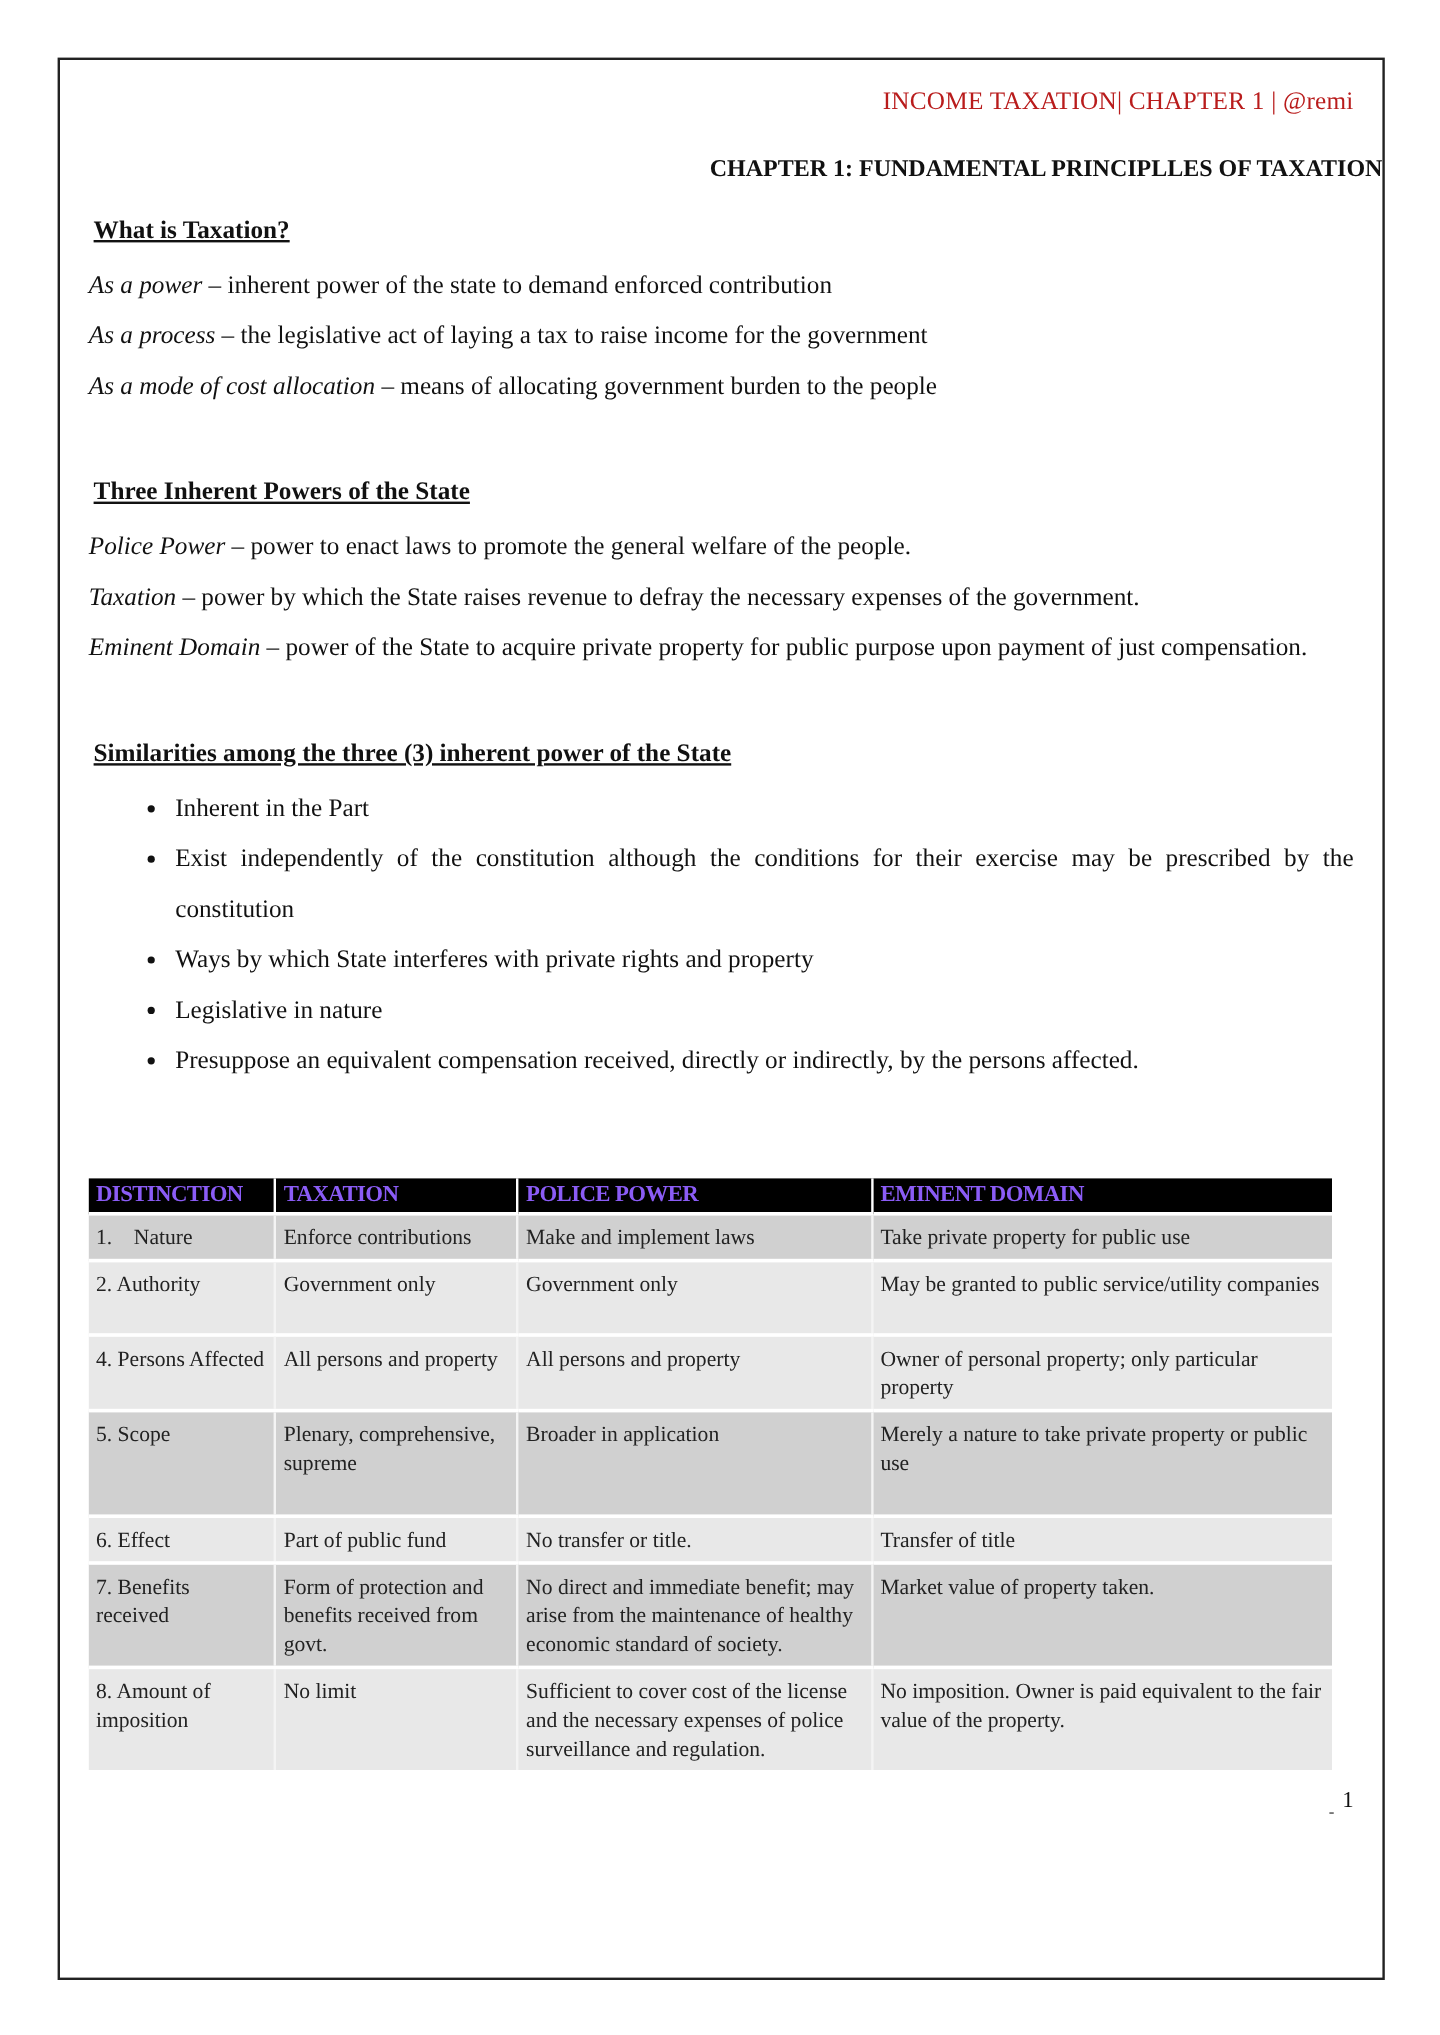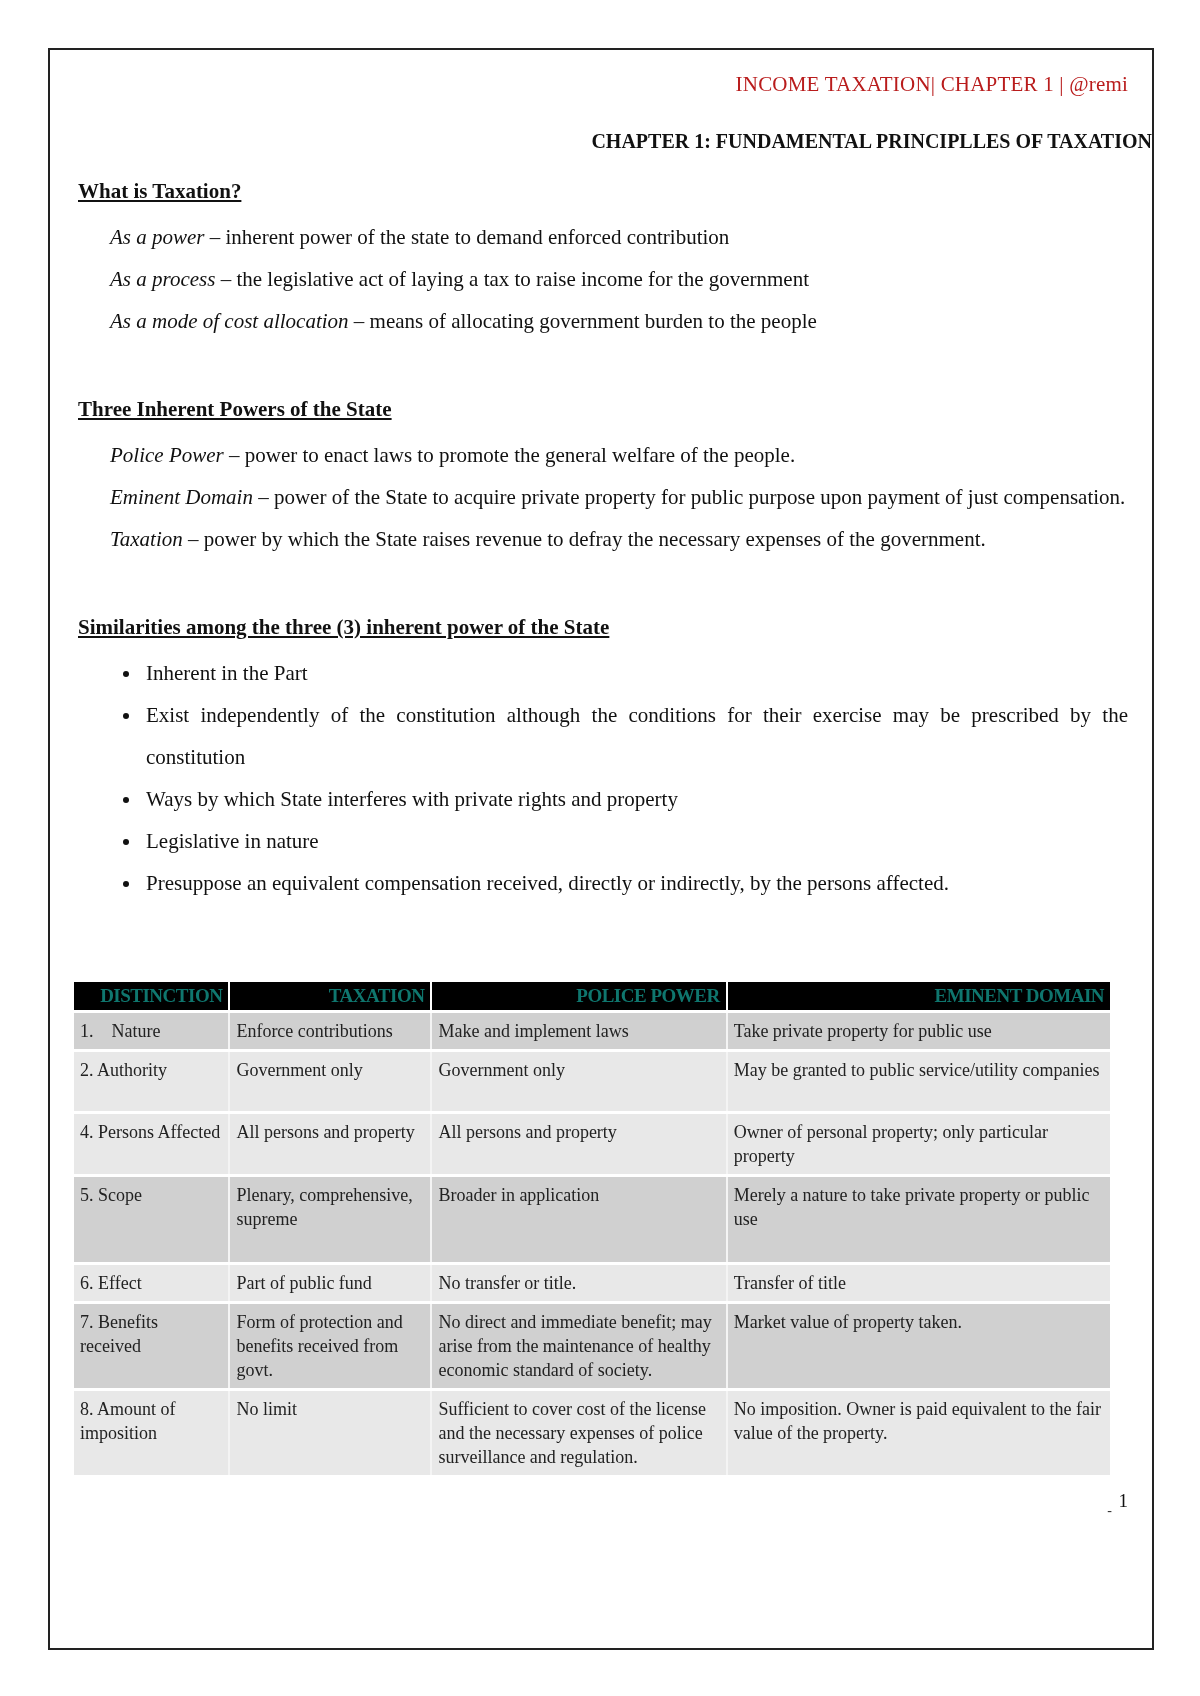--- a/index.html
+++ b/index.html
@@ -17,34 +17,34 @@
       font-size: 20px; font-weight: bold; color: #111;
       font-family: "Liberation Serif", serif;
     }
     .content {
       position: absolute; left: 24px; right: 24px; top: 116px;
       font-family: "Liberation Serif", serif; font-size: 21px; color: #111;
       line-height: 42px;
     }
     .sec-head { font-weight: bold; text-decoration: underline; margin: 4px; }
     .line { margin: 0; }
-    .line em { font-style: italic; margin-left: 36px; }
+    .line em { font-style: italic; }
     .gap { height: 42px; }
     ul.bullets { margin: 0; padding-left: 68px; }
     ul.bullets li { text-align: justify; padding-left: 4px; }
     .table-wrap {
       position: absolute; left: 24px; top: 932px; width: 1036px;
     }
     table.distinct {
       border-collapse: collapse; width: 100%;
       font-family: "Liberation Serif", serif; font-size: 18px; color: #222;
     }
     table.distinct th {
-      background: #000; color: #0f766e; font-weight: bold; text-transform: uppercase;
-      font-size: 19px; height: 28px; padding: 0 6px; text-align: right;
+      background: #000; color: #8b5cf6; font-weight: bold; text-transform: uppercase;
+      font-size: 19px; height: 28px; padding: 0 6px; text-align: left;
       border-right: 2px solid #fff; letter-spacing: -0.5px;
     }
     table.distinct th:last-child { border-right: none; }
     table.distinct td {
       vertical-align: top; padding: 6px 6px; line-height: 24px;
       border-right: 2px solid #f4f4f4; border-top: 3px solid #ffffff;
     }
     table.distinct td:last-child { border-right: none; }
     table.distinct tr.dark td { background: #d0d0d0; }
     table.distinct tr.light td { background: #e8e8e8; }
@@ -66,22 +66,22 @@
   <div class="content">
     <p class="sec-head">What is Taxation?</p>
     <p class="line"><em>As a power</em><span> – </span><span>inherent power of the state to demand enforced contribution</span></p>
     <p class="line"><em>As a process</em><span> – </span><span>the legislative act of laying a tax to raise income for the government</span></p>
     <p class="line"><em>As a mode of cost allocation</em><span> – </span><span>means of allocating government burden to the people</span></p>
 
     <div class="gap"></div>
 
     <p class="sec-head">Three Inherent Powers of the State</p>
     <p class="line"><em>Police Power</em><span> – </span><span>power to enact laws to promote the general welfare of the people.</span></p>
+    <p class="line"><em>Taxation</em><span> – </span><span>power by which the State raises revenue to defray the necessary expenses of the government.</span></p>
     <p class="line" style="text-align: justify;"><em>Eminent Domain</em><span> – </span><span>power of the State to acquire private property for public purpose upon payment of just compensation.</span></p>
-    <p class="line"><em>Taxation</em><span> – </span><span>power by which the State raises revenue to defray the necessary expenses of the government.</span></p>
 
     <div class="gap"></div>
 
     <p class="sec-head">Similarities among the three (3) inherent power of the State</p>
     <ul class="bullets">
       <li>Inherent in the Part</li>
       <li>Exist independently of the constitution although the conditions for their exercise may be prescribed by the constitution</li>
       <li>Ways by which State interferes with private rights and property</li>
       <li>Legislative in nature</li>
       <li>Presuppose an equivalent compensation received, directly or indirectly, by the persons affected.</li>

